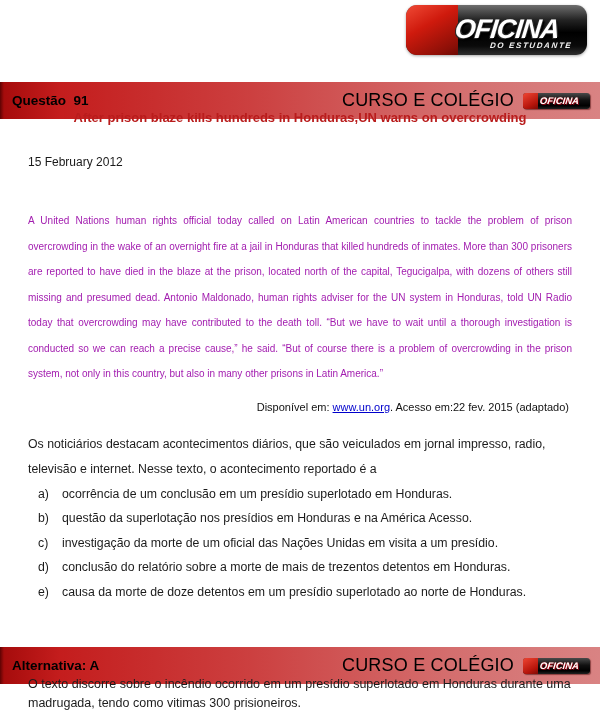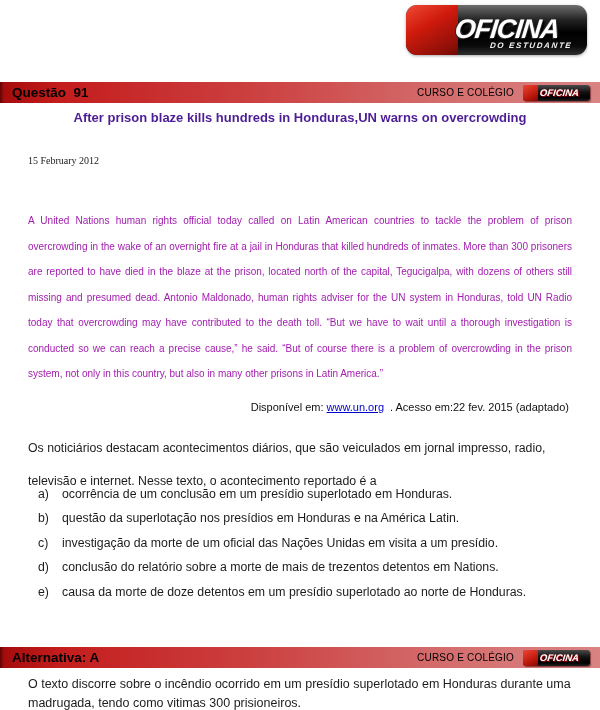--- a/index.html
+++ b/index.html
@@ -30,30 +30,30 @@
                  1px 1px 0 #000, 2px 2px 1px #000;
   }
   .logo-tag {
     position:absolute; right:15px; bottom:5px;
     font-style:italic; font-weight:700; font-size:8px; letter-spacing:1.6px;
     color:#f3f3f3; transform:skewX(-6deg);
   }
 
   
   .bar {
-    position:absolute; left:0; right:0; height:21px;
+    position:absolute; left:0; right:0; height:37px;
     background:linear-gradient(to right,
       #5e0303 0px, #a60c0c 4px, #c41d1d 10%,
       #cc4040 42%, #d46e6e 75%, #d98383 100%);
     display:flex; align-items:center; justify-content:space-between;
     padding:0 10px 0 12px;
   }
   .bar-label { font-weight:bold; font-size:13.5px; color:#000; white-space:pre; }
   .bar-right { display:flex; align-items:center; gap:9px; }
-  .bar-brand { font-size:10px; color:#000; letter-spacing:.2px;text-align:right; }
+  .bar-brand { font-size:18px; color:#000; letter-spacing:.2px;text-align:right; }
 
   
   .logo-mini {
     position:relative; width:67px; height:16px; border-radius:3px;
     background:linear-gradient(180deg,#4a4a4a 0%,#111 45%,#000 80%,#222 100%);
     box-shadow:1px 1px 1px rgba(60,0,0,.5); flex:0 0 auto;
   }
   .logo-mini .mini-red {
     position:absolute; left:0; top:0; width:15px; height:16px;
     border-radius:3px 0 0 3px;
@@ -62,38 +62,38 @@
   .logo-mini .mini-word {
     position:absolute; left:8px; right:2px; top:0; line-height:15px; text-align:center;
     font-style:italic; font-weight:800; font-size:9.5px; letter-spacing:0;
     color:#fff; transform:skewX(-6deg);
     text-shadow:0 0 1px #c11, 1px 1px 0 #801;
   }
 
   
   .title {
     position:absolute; top:110px; left:0; width:100%; text-align:center;
-    font-weight:bold; font-size:13px; color:#4c1d95;
+    font-weight:bold; font-size:13px; color:#b91c1c;
   }
-  .date { position:absolute; top:155px; left:28px; font-size:10px;font-family:Liberation Serif, serif; }
+  .date { position:absolute; top:155px; left:28px; font-size:12px; }
   .body-text {
     position:absolute; top:208px; left:28px; width:544px;
     font-size:10px; line-height:25.5px; text-align:justify; color:#a21caf;
   }
   .source {
     position:absolute; top:401px; right:31px;
     font-size:11px; color:#111;
   }
-  .source .src-prefix, .source .src-suffix { white-space:pre;margin-left:6px; }
+  .source .src-prefix, .source .src-suffix { white-space:pre; }
   .source a { color:#0000cc; }
 
   
   .stem {
     position:absolute; top:432px; left:28px; width:544px;
-    font-size:12.3px; line-height:33px; color:#1c1c1c;
+    font-size:12.3px; line-height:25px; color:#1c1c1c;
   }
   .options {
     position:absolute; top:482px; left:38px; width:534px; list-style:none;
   }
   .options li { display:flex; line-height:24.4px; font-size:12.3px; color:#1c1c1c; }
   .opt-letter { width:24px; flex:0 0 24px; }
   .opt-text { flex:1; }
 
   
   .explanation {
@@ -129,29 +129,29 @@
 </div>
 
 <div class="stem">Os noticiários destacam acontecimentos diários, que são veiculados em jornal impresso, radio, televisão e internet. Nesse texto, o acontecimento reportado é a</div>
 <ul class="options">
   <li>
     <span class="opt-letter">a)</span>
     <span class="opt-text">ocorrência de um conclusão em um presídio superlotado em Honduras.</span>
   </li>
   <li>
     <span class="opt-letter">b)</span>
-    <span class="opt-text">questão da superlotação nos presídios em Honduras e na América Latin.</span>
+    <span class="opt-text">questão da superlotação nos presídios em Honduras e na América Acesso.</span>
   </li>
   <li>
     <span class="opt-letter">c)</span>
     <span class="opt-text">investigação da morte de um oficial das Nações Unidas em visita a um presídio.</span>
   </li>
   <li>
     <span class="opt-letter">d)</span>
-    <span class="opt-text">conclusão do relatório sobre a morte de mais de trezentos detentos em Nations.</span>
+    <span class="opt-text">conclusão do relatório sobre a morte de mais de trezentos detentos em Honduras.</span>
   </li>
   <li>
     <span class="opt-letter">e)</span>
     <span class="opt-text">causa da morte de doze detentos em um presídio superlotado ao norte de Honduras.</span>
   </li>
 </ul>
 
 <div class="bar" style="top:647px;gap:40px;">
   <span class="bar-label">Alternativa: A</span>
   <span class="bar-right">

